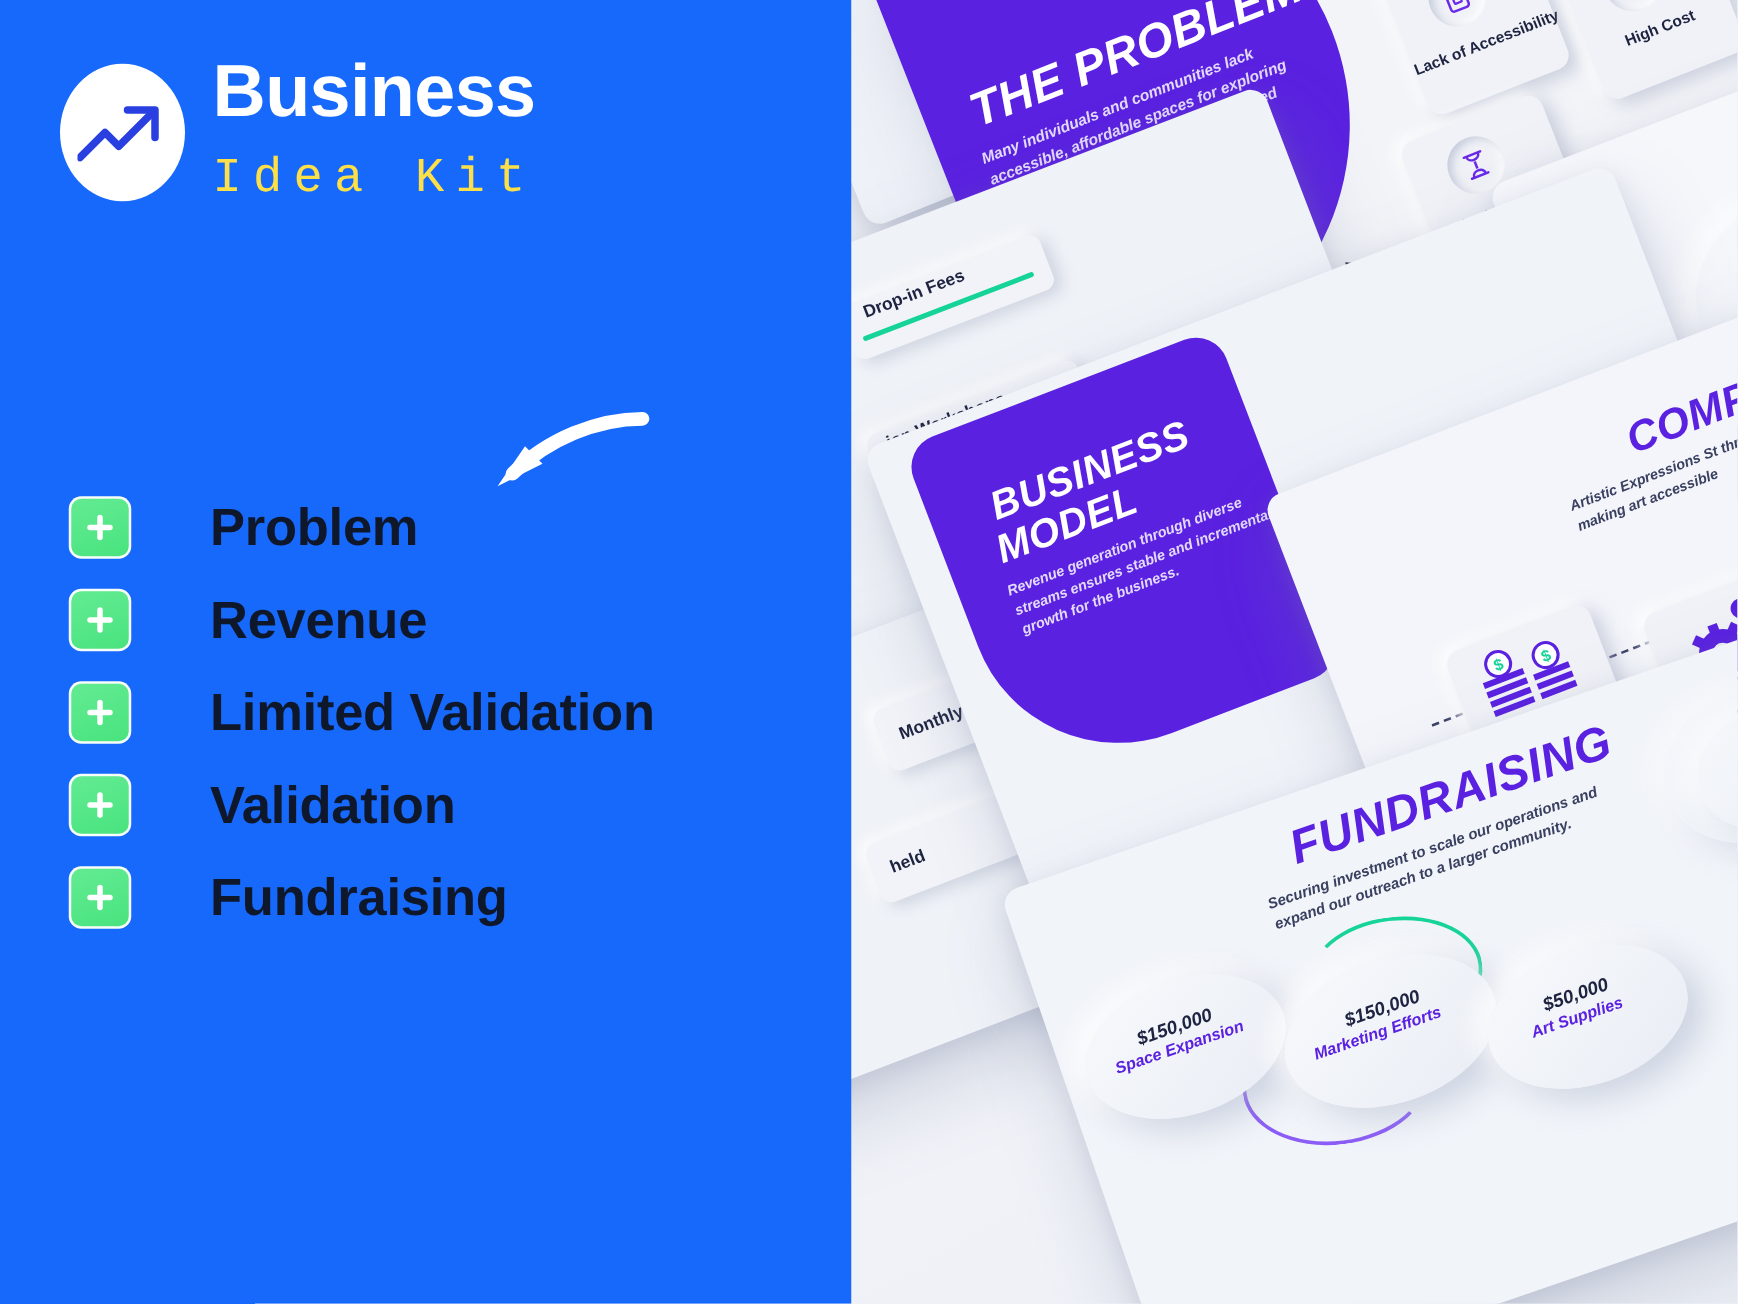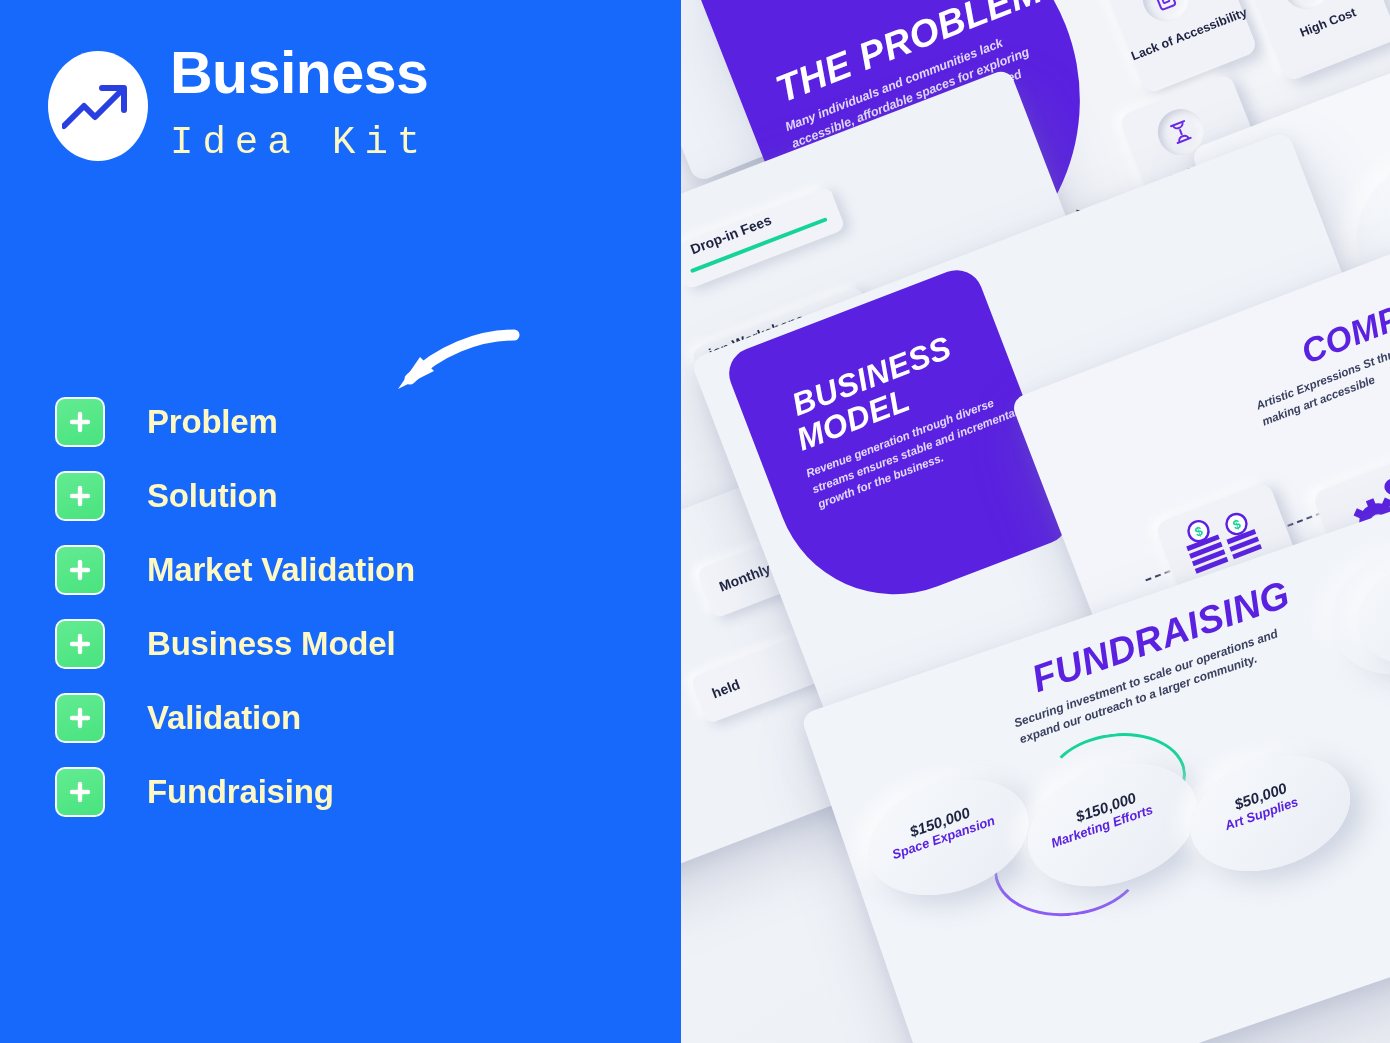--- a/index.html
+++ b/index.html
@@ -74,42 +74,42 @@
   #logo-mark{
     width:100px; height:110px; border-radius:50%;
     background:#fff; display:flex; align-items:center; justify-content:center;
     flex:0 0 auto;
   }
   #logo-text{ margin-left:22px; }
   #brand-1{
     color:#fff; font-size:59px; font-weight:800; line-height:.98; letter-spacing:-.5px;
   }
   #brand-2{
-    color:#fef9c3; font-size:39px; font-weight:500; letter-spacing:9px;
+    color:#fde047; font-size:39px; font-weight:500; letter-spacing:9px;
     font-family:"Liberation Mono", monospace; line-height:1.25; margin-top:16px;
   }
   #headline{
     position:absolute; left:57px; top:250px;
     color:#fff; font-size:62px; font-weight:800; letter-spacing:-.5px;
   }
   #curve-arrow{ position:absolute; left:386px; top:327px; }
   #feature-list{ position:absolute; left:55px; top:385px; width:560px; }
   .feature-row{
     display:flex; align-items:center; height:74px;
   }
   .plus-box{
     width:50px; height:50px; border-radius:10px;
     background:linear-gradient(160deg,#63eb92,#49e37f);
     border:2px solid rgba(255,255,255,.95);
     display:flex; align-items:center; justify-content:center;
     flex:0 0 auto;
   }
   .plus-box svg{ display:block; }
   .feature-label{
-    margin-left:42px; color:#fef9c3; font-size:33px; font-weight:800; letter-spacing:-.2px;
+    margin-left:63px; color:#0f172a; font-size:42px; font-weight:800; letter-spacing:-.2px;
   }
 </style>
 </head>
 <body>
 
 <div id="deck-stage">
 
   <div class="slide" style="left:620px; top:-60px; width:330px; height:230px; transform:rotate(-22deg); background:#f7f9fc;"></div>
   <div class="slide" style="left:610px; top:-30px; width:320px; height:230px; transform:rotate(-22deg); background:#eef1f7;"></div>
 
@@ -312,40 +312,32 @@
       </span>
       <span class="feature-label">Problem</span>
     </div>
 
     <div class="feature-row">
       <span class="plus-box">
         <svg width="26" height="26" viewBox="0 0 26 26">
             <path d="M13 5 V21 M5 13 H21" stroke="#fff" stroke-width="4.4" stroke-linecap="round"></path>
           </svg>
       </span>
-      <span class="feature-label">Solution</span>
-    </div>
-
-    <div class="feature-row">
-      <span class="plus-box">
-        <svg width="26" height="26" viewBox="0 0 26 26">
-            <path d="M13 5 V21 M5 13 H21" stroke="#fff" stroke-width="4.4" stroke-linecap="round"></path>
-          </svg>
-      </span>
-      <span class="feature-label">Market Validation</span>
-    </div>
-
-    <div class="feature-row">
-      <span class="plus-box">
-        <svg width="26" height="26" viewBox="0 0 26 26">
-            <path d="M13 5 V21 M5 13 H21" stroke="#fff" stroke-width="4.4" stroke-linecap="round"></path>
-          </svg>
-      </span>
-      <span class="feature-label">Business Model</span>
-    </div>
+      <span class="feature-label">Revenue</span>
+    </div>
+
+    <div class="feature-row">
+      <span class="plus-box">
+        <svg width="26" height="26" viewBox="0 0 26 26">
+            <path d="M13 5 V21 M5 13 H21" stroke="#fff" stroke-width="4.4" stroke-linecap="round"></path>
+          </svg>
+      </span>
+      <span class="feature-label">Limited Validation</span>
+    </div>
+
 
     <div class="feature-row">
       <span class="plus-box">
         <svg width="26" height="26" viewBox="0 0 26 26">
             <path d="M13 5 V21 M5 13 H21" stroke="#fff" stroke-width="4.4" stroke-linecap="round"></path>
           </svg>
       </span>
       <span class="feature-label">Validation</span>
     </div>
 

